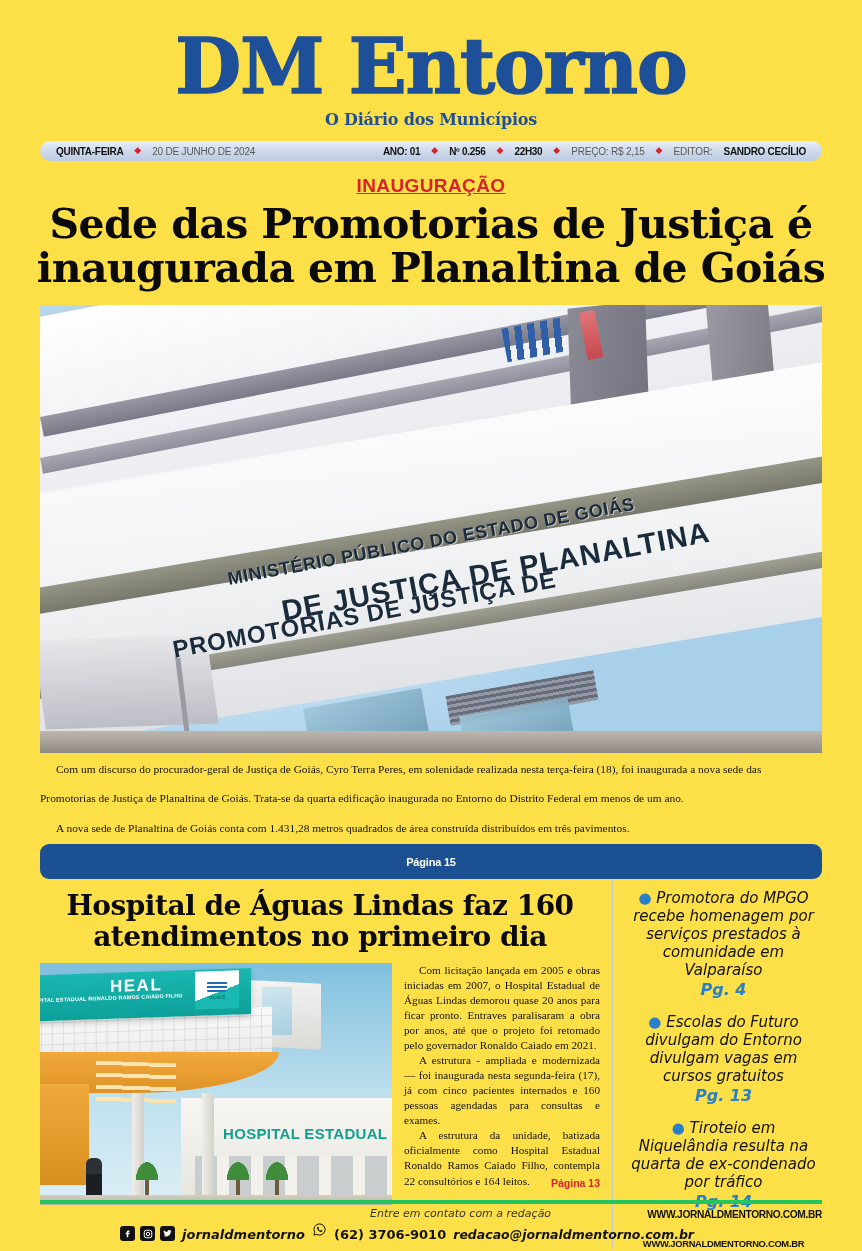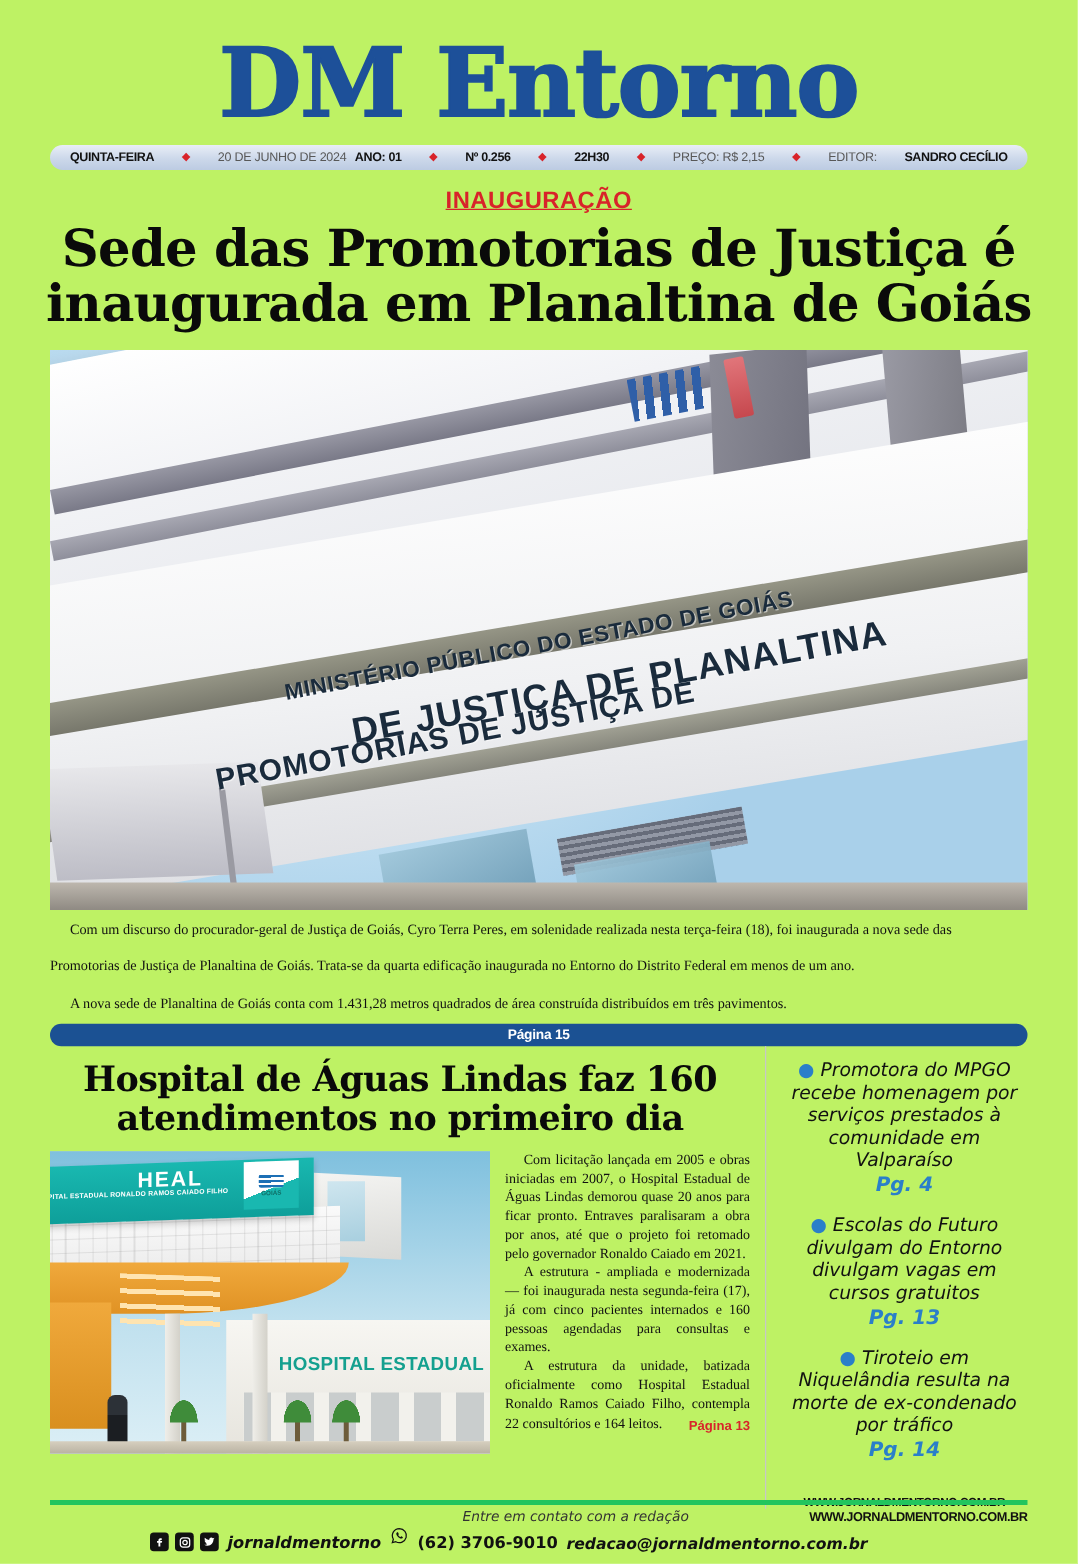--- a/index.html
+++ b/index.html
@@ -9,21 +9,21 @@
     height: 1251px;
     background: #ffffff;
     font-family: "Liberation Serif", serif;
     overflow: hidden;
   }
 
   .page {
     position: relative;
     width: 862px;
     height: 1251px;
-    background: #bef264;
+    background: #fde047;
   }
 
   
   .masthead {
     padding-top: 30px;
     text-align: center;
   }
   .masthead-title {
     font-family: "DejaVu Serif", serif;
     font-weight: bold;
@@ -50,21 +50,21 @@
     border-radius: 10px;
     display: flex;
     align-items: center;
     justify-content: space-between;
     padding: 0 16px;
     font-family: "Liberation Sans", sans-serif;
     font-size: 10px;
     color: #4a4a4a;
     white-space: nowrap;
   }
-  .infobar-left, .infobar-right { display: flex; align-items: center; gap: 22px; }
+  .infobar-left, .infobar-right { display: flex; align-items: center; gap: 11px; }
   .ib-strong { font-weight: bold; color: #111; letter-spacing: -0.3px; }
   .ib-reg { color: #585858; letter-spacing: -0.2px; }
   .diamond {
     color: #d8232a;
     font-size: 9px;
     line-height: 1;
     position: relative;
     top: -0.5px;
   }
 
@@ -231,21 +231,21 @@
     line-height: 1.34;
     text-align: justify;
     color: #111;
     hyphens: auto;
   }
   .cap-col.indent { text-indent: 16px; }
 
   
   .pagebar {
     margin: 8px 40px 0 40px;
-    height: 18px;
+    height: 35px;
     background: #1b5193;
     border-radius: 9px;
     display: flex;
     align-items: center;
     justify-content: center;
     color: #fff;
     font-family: "Liberation Sans", sans-serif;
     font-weight: bold;
     font-size: 11px;
     letter-spacing: -0.2px;
@@ -520,20 +520,21 @@
     letter-spacing: -0.35px;
   }
 </style>
 </head>
 <body>
 
 <div class="page">
 
   <div class="masthead">
     <div class="masthead-title">DM Entorno</div>
+    <div class="masthead-sub">O Diário dos Municípios</div>
   </div>
 
   <div class="infobar">
     <div class="infobar-left">
       <span class="ib-strong">QUINTA-FEIRA</span>
       <span class="diamond">◆</span>
       <span class="ib-reg">20 DE JUNHO DE 2024</span>
     </div>
     <div class="infobar-right">
       <span class="ib-strong">ANO: 01</span>
@@ -637,21 +638,21 @@
       </div>
 
       <div class="side-item">
         <span class="bullet">●</span>
         <span>Escolas do Futuro divulgam do Entorno divulgam vagas em cursos gratuitos</span>
         <div class="side-pg">Pg. 13</div>
       </div>
 
       <div class="side-item">
         <span class="bullet">●</span>
-        <span>Tiroteio em Niquelândia resulta na morte de ex-condenado por tráfico</span>
+        <span>Tiroteio em Niquelândia resulta na quarta de ex-condenado por tráfico</span>
         <div class="side-pg">Pg. 14</div>
       </div>
 
       <div class="side-url">WWW.JORNALDMENTORNO.COM.BR</div>
     </div>
 
   </div>
 
   <div class="footer">
     <div class="footer-inner">

